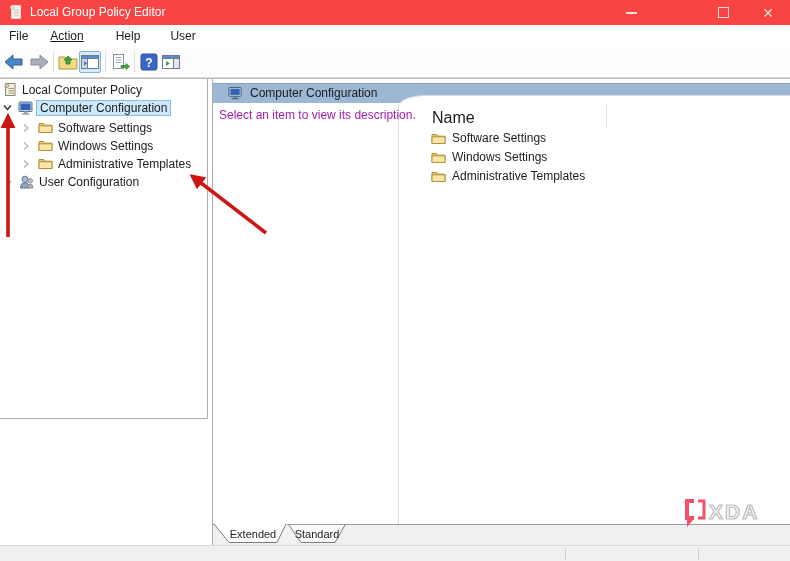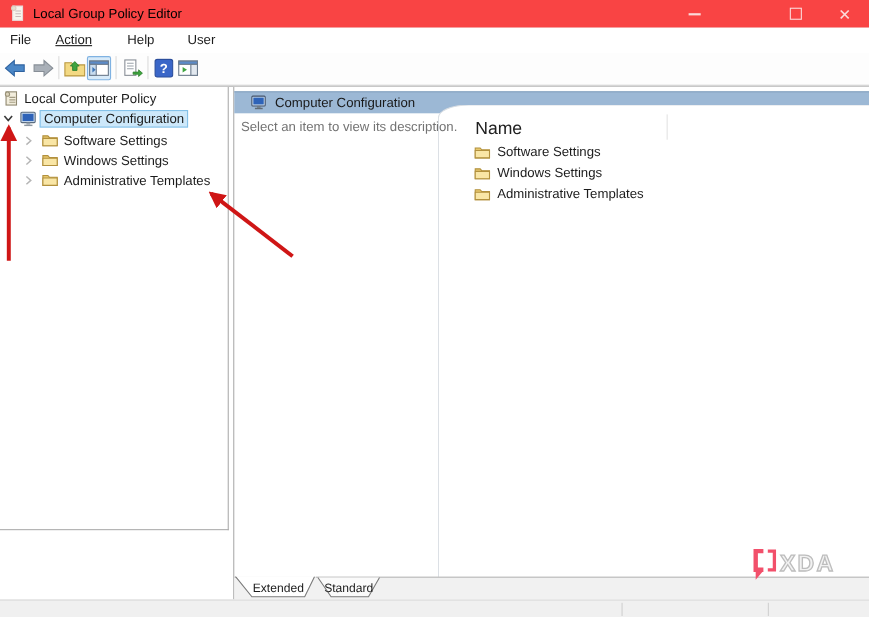--- a/index.html
+++ b/index.html
@@ -2,55 +2,55 @@
 <html><head>
 <meta charset="utf-8">
 <style>
   html,body{margin:0;padding:0;background:#ddd;}
   #app{position:relative;width:790px;height:561px;background:#fff;overflow:hidden;
        font-family:"Liberation Sans",sans-serif;color:#1c1c1c;}
   
   .titlebar{position:absolute;left:0;top:0;width:790px;height:25px;background:#F94444;
             border-bottom:1px solid #E23A3A;}
   .title-icon{position:absolute;left:8px;top:4px;}
-  .title-text{position:absolute;left:30px;top:0;line-height:25px;font-size:12px;color:#000000;}
+  .title-text{position:absolute;left:30px;top:0;line-height:25px;font-size:12px;color:#ffffff;}
   .winbtn{position:absolute;top:0;width:38px;height:25px;display:flex;align-items:center;justify-content:center;}
   .winbtn .dash{width:11px;height:2px;background:#FBDADA;}
   .winbtn .box{width:9px;height:9px;border:1px solid #FBDADA;}
   .winbtn .x{font-size:14px;color:#FBDADA;line-height:1;}
   
   .menubar{position:absolute;left:0;top:25px;width:790px;height:23px;background:#fff;
            display:flex;align-items:center;font-size:12px;}
   .menu-item{padding:4px 9px;height:23px;line-height:23px;cursor:default;}
   .menu-item:nth-child(2){margin-left:4px;text-decoration:underline;}
   .menu-item:nth-child(3){margin-left:14px;}
   .menu-item:nth-child(4){margin-left:12px;}
   
   .toolbar{position:absolute;left:0;top:48px;width:790px;height:29px;background:#FDFDFD;
            border-bottom:1px solid #D4D4D4;}
   .tb{position:absolute;top:3px;width:22px;height:22px;display:flex;align-items:center;justify-content:center;}
   .tb.pressed{background:#D7EAF9;border:1px solid #7FB2E2;border-radius:2px;box-sizing:border-box;}
   .tsep{position:absolute;top:3px;width:1px;height:21px;background:#DCDCDC;}
   
   .hline{position:absolute;left:0;top:78px;width:790px;height:1px;background:#BCBCBC;}
-  .treepane{position:absolute;left:0;top:79px;width:208px;height:403px;background:#fff;
+  .treepane{position:absolute;left:0;top:79px;width:208px;height:340px;background:#fff;
             border-right:1px solid #ADADAD;border-bottom:1px solid #ADADAD;box-sizing:border-box;}
   .trow{position:absolute;display:flex;align-items:center;height:17px;white-space:nowrap;
         font-size:12px;cursor:default;}
   .tlabel{margin-left:5px;}
   .sel{background:#CDE8FA;border:1px solid #84C1E8;padding:0 3px;margin-left:2px;}
   .rightpane{position:absolute;left:212px;top:79px;width:578px;height:466px;background:#fff;
              border-left:1px solid #ADADAD;box-sizing:border-box;}
   .bluehdr{position:absolute;left:0;top:4px;width:577px;height:20px;background:#9CB8D5;
            border-top:1px solid #87A3BF;box-sizing:border-box;}
   .bluehdr-icon{position:absolute;left:15px;top:7px;}
   .bluehdr-title{position:absolute;left:37px;top:4px;height:20px;line-height:20px;font-size:12px;color:#1a1a1a;}
   .listpanel{position:absolute;left:185px;top:16px;right:0;height:429px;background:#fff;
              border-top:1px solid #D8DDE2;border-left:1px solid #D8DDE2;border-top-left-radius:28px 12px;}
-  .desc{position:absolute;left:6px;top:29px;font-size:12px;color:#737373;}
+  .desc{position:absolute;left:6px;top:29px;font-size:12px;color:#a21caf;}
   .col-hdr{position:absolute;left:219px;top:30px;font-size:16px;color:#202020;}
   .col-div{position:absolute;left:393px;top:25px;width:1px;height:23px;background:#E3E3E3;}
   .lrow{position:absolute;left:218px;display:flex;align-items:center;height:16px;
         font-size:12px;white-space:nowrap;cursor:default;}
   .lrow .tlabel{margin-left:6px;}
   .tabsvg{position:absolute;left:0;top:445px;}
   .tabsvg text{font-family:"Liberation Sans",sans-serif;font-size:11px;fill:#1c1c1c;}
   
   .statusbar{position:absolute;left:0;top:545px;width:790px;height:16px;background:#F0F0F0;
              border-top:1px solid #DADADA;box-sizing:border-box;}
@@ -198,20 +198,32 @@
       <svg width="8" height="10" viewBox="0 0 8 10">
         <polyline points="2,1.5 6,5 2,8.5" fill="none" stroke="#B5B5B5" stroke-width="1.3"></polyline>
       </svg>
       <svg width="15" height="13" viewBox="0 0 15 13" style="margin-left:8px">
         <path d="M1,2.5 h4.5 l1.5,1.7 h7 v7.3 h-13 z" fill="#E8C86E" stroke="#B2913E"></path>
         <path d="M1,4.8 h13 v6.7 h-13 z" fill="#F9E6A6" stroke="#B2913E"></path>
       </svg>
       <span class="tlabel">Administrative Templates</span>
     </div>
 
+    <div class="trow" style="left:5px;top:94px">
+      <svg width="8" height="10" viewBox="0 0 8 10">
+        <polyline points="2,1.5 6,5 2,8.5" fill="none" stroke="#C3C3C3" stroke-width="1.3"></polyline>
+      </svg>
+      <svg width="15" height="14" viewBox="0 0 15 14" style="margin-left:6px">
+        <circle cx="6" cy="4.2" r="3" fill="#A9BDD8" stroke="#5F7795"></circle>
+        <path d="M1.5,13 Q1.5,7.8 6,7.8 Q10.5,7.8 10.5,13 Z" fill="#8AA4C4" stroke="#5F7795"></path>
+        <circle cx="11.3" cy="5.8" r="2.2" fill="#C7C7C7" stroke="#8A8A8A"></circle>
+        <path d="M8.5,13 Q8.5,9.2 11.3,9.2 Q14,9.2 14,13 Z" fill="#B3B3B3" stroke="#8A8A8A"></path>
+      </svg>
+      <span class="tlabel">User Configuration</span>
+    </div>
   </div>
 
   <div class="rightpane">
     <div class="bluehdr"></div>
     <svg class="bluehdr-icon" width="15" height="14" viewBox="0 0 16 14">
       <rect x="1" y="1" width="13" height="9.5" rx="1" fill="#BFD3E8" stroke="#44536A"></rect>
       <rect x="2.5" y="2.5" width="10" height="6.5" fill="#2E63B8"></rect>
       <rect x="6" y="10.5" width="3.5" height="1.8" fill="#6F7A85"></rect>
       <rect x="4" y="12.3" width="7.5" height="1.4" fill="#5F6A75"></rect>
     </svg>

